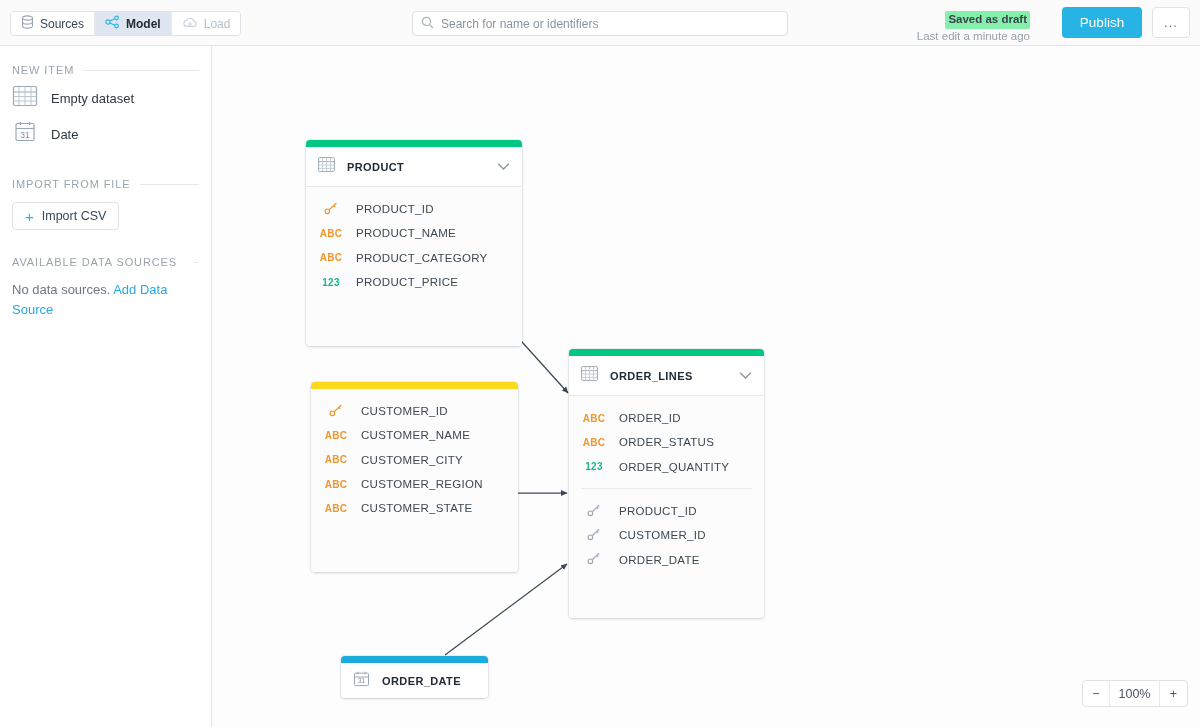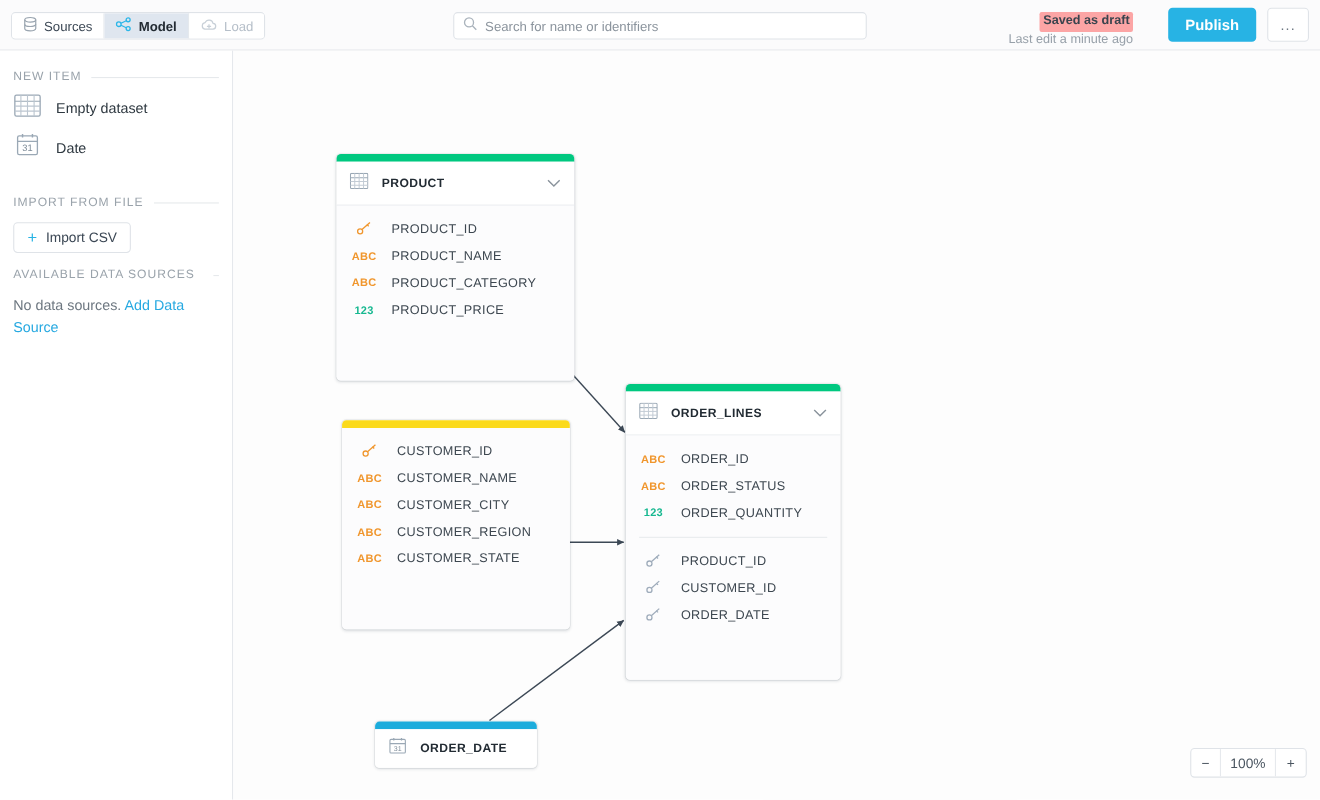--- a/index.html
+++ b/index.html
@@ -47,29 +47,29 @@
     background: transparent;
   }
   .search-box input::placeholder { color: #8b949d; }
 
   .save-status {
     position: absolute; right: 170px; top: 7px;
     text-align: right; line-height: 1.35;
   }
   .save-draft {
     font-size: 11.5px; color: #3a444e; font-weight: bold;
-    background: #fca5a5; display: inline-block; padding: 1px 3px; border-radius: 2px;
+    background: #86efac; display: inline-block; padding: 1px 3px; border-radius: 2px;
   }
   .save-edit { font-size: 11.5px; color: #97a0a9; }
 
   .publish-btn {
     position: absolute; right: 58px; top: 7px;
     width: 80px; height: 31px; border-radius: 4px;
     background: #27b3e4; color: #fff; border: none;
-    font-family: "Liberation Sans", sans-serif; font-size: 13.5px; font-weight: bold;
+    font-family: "Liberation Sans", sans-serif; font-size: 13.5px; font-weight: normal;
     cursor: pointer;
   }
   .more-btn {
     position: absolute; right: 10px; top: 7px;
     width: 38px; height: 31px; border-radius: 4px;
     background: #fff; border: 1px solid #dfe3e8; color: #6c7680;
     font-size: 13px; cursor: pointer; letter-spacing: 1px;
     display: flex; align-items: center; justify-content: center;
   }
 
@@ -267,21 +267,21 @@
     <div class="sec-head" style="margin-top:26px;">
       <span class="txt">IMPORT FROM FILE</span>
       <span class="rule"></span>
     </div>
 
     <div class="import-btn">
       <span class="plus">+</span>
       <span>Import CSV</span>
     </div>
 
-    <div class="sec-head" style="margin-top:14px;gap:17px;">
+    <div class="sec-head" style="margin-top:26px;gap:17px;">
       <span class="txt">AVAILABLE DATA SOURCES</span>
       <span class="rule"></span>
     </div>
 
     <div class="nosource">
       <span>No data sources.</span>
       <a>Add Data Source</a>
     </div>
   </div>
 

